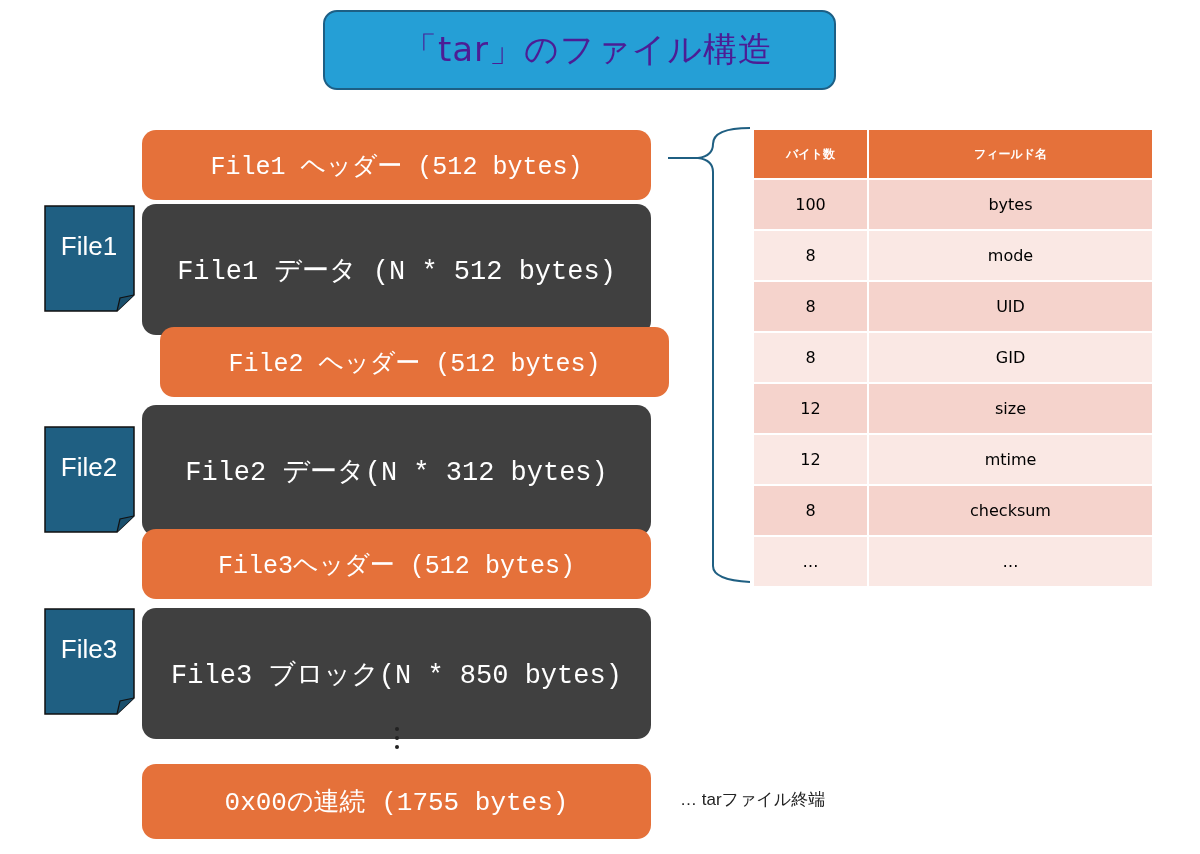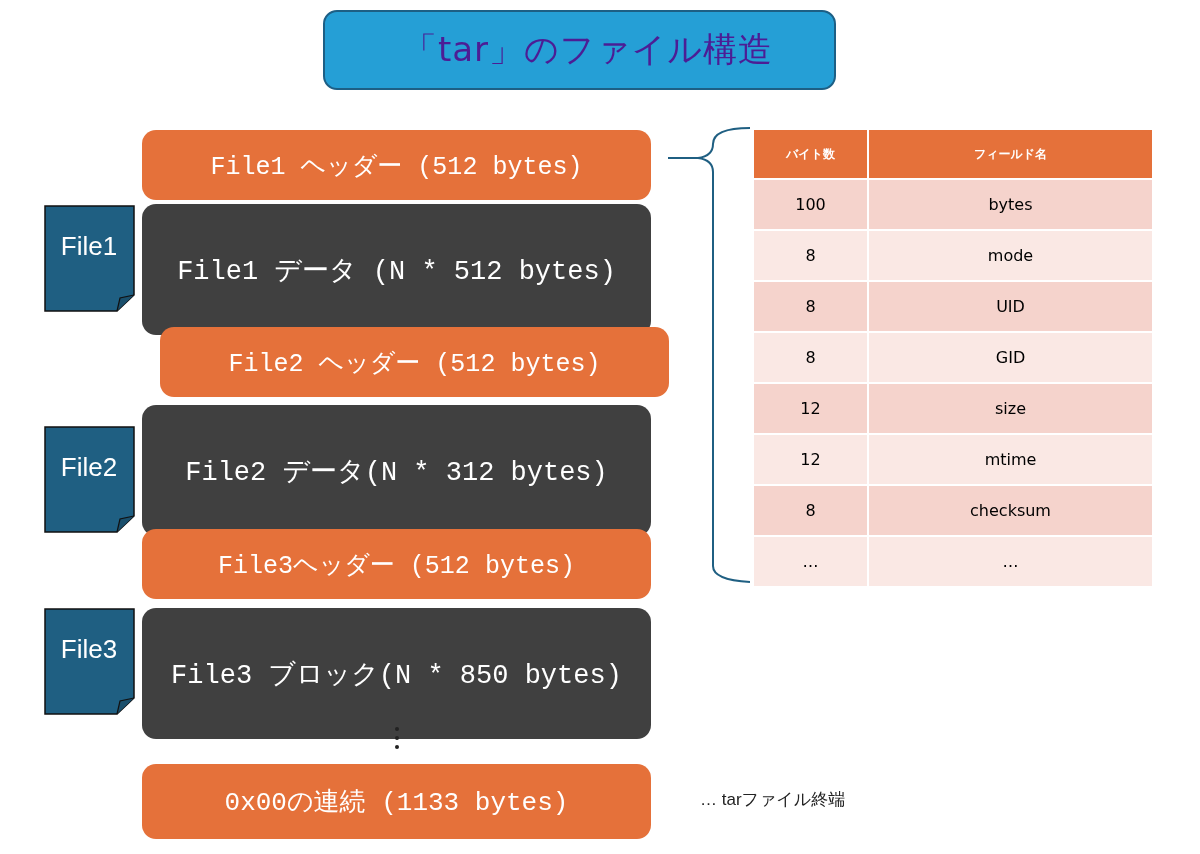--- a/index.html
+++ b/index.html
@@ -33,21 +33,20 @@
   }
 
   .vdots {
     position: absolute; left: 390px; top: 722px; width: 14px; height: 30px;
   }
   .vdots span { display: block; width: 4px; height: 4px; border-radius: 50%; background: #222; margin: 5px auto; }
 
   .terminal-note {
     position: absolute; left: 680px; top: 788px; font-size: 17px; color: #222;
     font-family: "Liberation Sans", "DejaVu Sans", sans-serif;
-    margin-left: 20px;
   }
 
   .brace { position: absolute; left: 668px; top: 126px; }
 
   table.fields {
     position: absolute; left: 752px; top: 128px; width: 402px;
     border-collapse: collapse; table-layout: fixed;
     font-family: "DejaVu Sans", sans-serif;
   }
   table.fields th, table.fields td {
@@ -93,21 +92,21 @@
   <div class="lbl">File3</div>
 </div>
 <div class="block dat" style="top:608px;">File3 ブロック(N * 850 bytes)</div>
 
 <div class="vdots">
     <span></span>
     <span></span>
     <span></span>
   </div>
 
-<div class="block hdr" style="top:764px; height:75px; font-size:26px;">0x00の連続 (1133 bytes)</div>
+<div class="block hdr" style="top:764px; height:75px; font-size:26px;">0x00の連続 (1755 bytes)</div>
 <div class="terminal-note">… tarファイル終端</div>
 
 <svg class="brace" width="84" height="460" viewBox="0 0 84 460">
   <path d="M82 2 Q45 2 45 18 Q45 30 30 32 L0 32 M30 32 Q45 34 45 46 L45 440 Q45 454 82 456" fill="none" stroke="#1f5f82" stroke-width="2"></path>
 </svg>
 
 <table class="fields">
   <colgroup>
       <col class="c1">
       <col>

